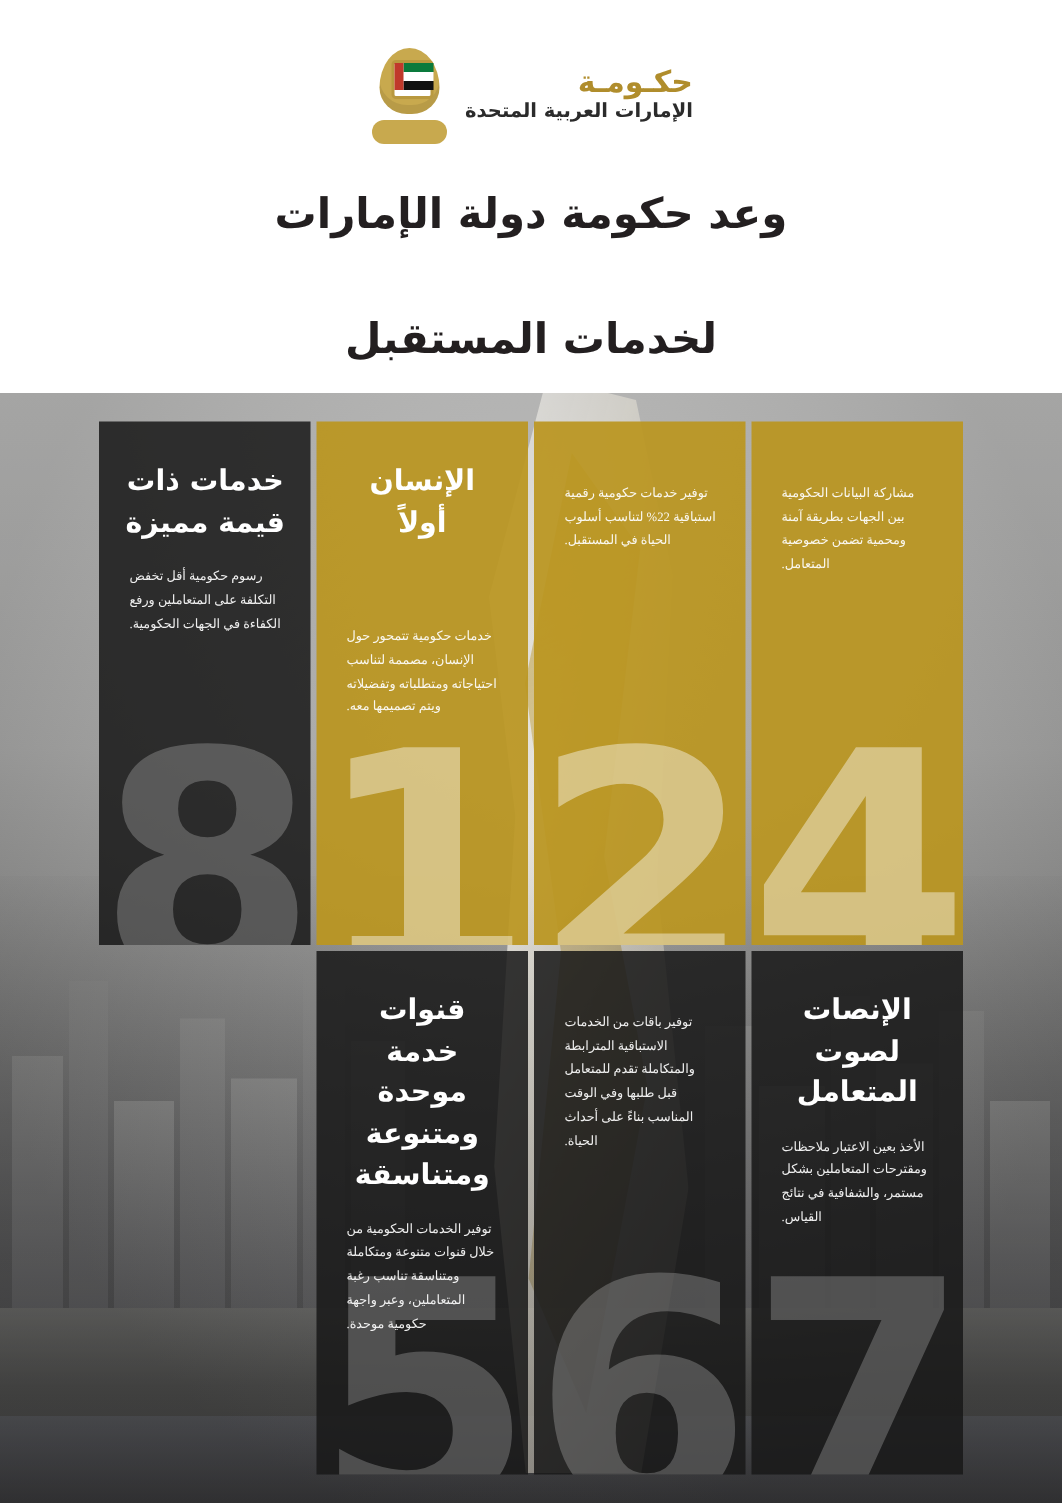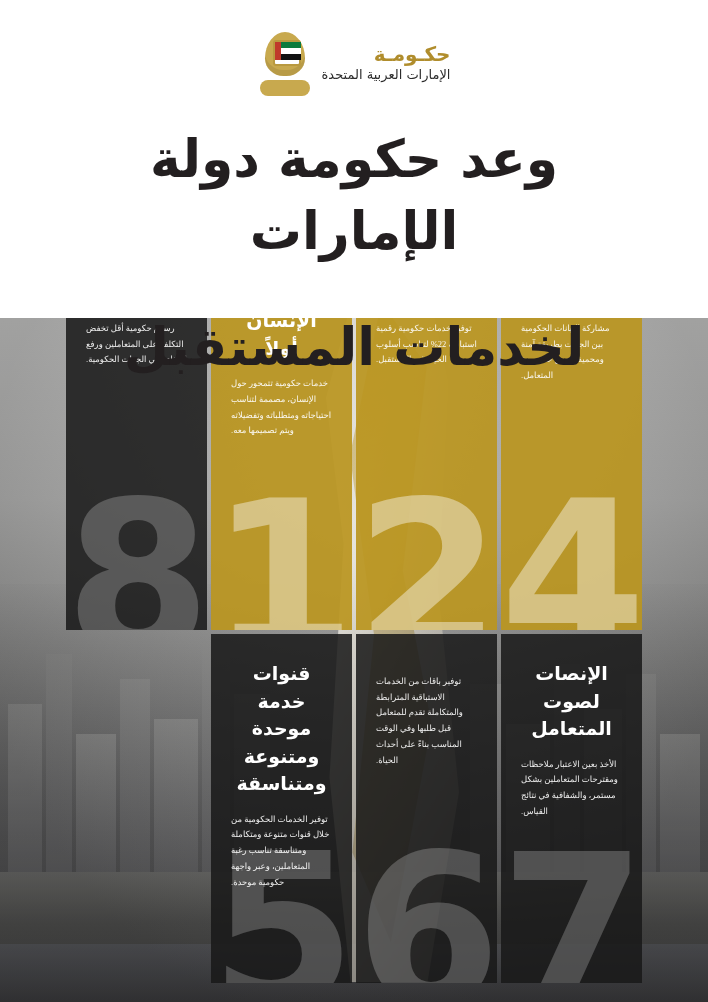--- a/index.html
+++ b/index.html
@@ -15,21 +15,21 @@
     width: 708px;
     height: 1002px;
     background: #ffffff;
     overflow: hidden;
   }
 
   
   .header {
     position: absolute;
     top: 0; left: 0; right: 0;
-    height: 318px;
+    height: 262px;
     background: #ffffff;
     z-index: 5;
   }
   .emblem-row {
     display: flex;
     flex-direction: row-reverse;
     align-items: center;
     justify-content: center;
     gap: 10px;
     padding-top: 28px;
@@ -77,31 +77,31 @@
     line-height: 1.15;
   }
   .gov-text .line1 {
     font-size: 20px;
     font-weight: bold;
     color: #b08d2c;
     letter-spacing: 1px;
   }
   .gov-text .line2 {
     font-size: 13px;
-    font-weight: normal;
+    font-weight: bold;
     color: #2b2b2b;
     margin-top: 2px;
   }
 
   .title {
     text-align: center;
     margin-top: 26px;
     color: #231f20;
     font-weight: bold;
-    font-size: 52px;
+    font-size: 28px;
     line-height: 1.38;
     letter-spacing: 0.5px;
     padding: 0 48px;
   }
   .title .l2 { display: block; margin-top: 44px; }
 
   
   .photo {
     position: absolute;
     top: 262px; left: 0;
@@ -187,21 +187,21 @@
     z-index: 3;
   }
   .card {
     position: relative;
     overflow: hidden;
     padding: 26px 16px 0 16px;
     color: #ffffff;
     display: flex;
     flex-direction: column;
   }
-  .card.gold { background: rgba(186,150,32,0.93); }
+  .card.gold { background: rgba(186,150,32,0.93); gap: 40px; }
   .card.dark { background: rgba(24,24,24,0.86); }
   .card h3 {
     font-size: 19px;
     font-weight: bold;
     line-height: 1.45;
     text-align: center;
     letter-spacing: 0;
   }
   .card p {
     margin-top: 14px;
@@ -269,20 +269,21 @@
       <span class="num">2</span>
     </div>
 
     <div class="card gold">
       <h3>الإنسان أولاً</h3>
       <p>خدمات حكومية تتمحور حول الإنسان، مصممة لتناسب احتياجاته ومتطلباته وتفضيلاته ويتم تصميمها معه.</p>
       <span class="num">1</span>
     </div>
 
     <div class="card dark">
+      <h3>خدمات ذات قيمة مميزة</h3>
       <p>رسوم حكومية أقل تخفض التكلفة على المتعاملين ورفع الكفاءة في الجهات الحكومية.</p>
       <span class="num">8</span>
     </div>
 
     <div class="card dark">
       <h3>الإنصات لصوت المتعامل</h3>
       <p>الأخذ بعين الاعتبار ملاحظات ومقترحات المتعاملين بشكل مستمر، والشفافية في نتائج القياس.</p>
       <span class="num">7</span>
     </div>
 

